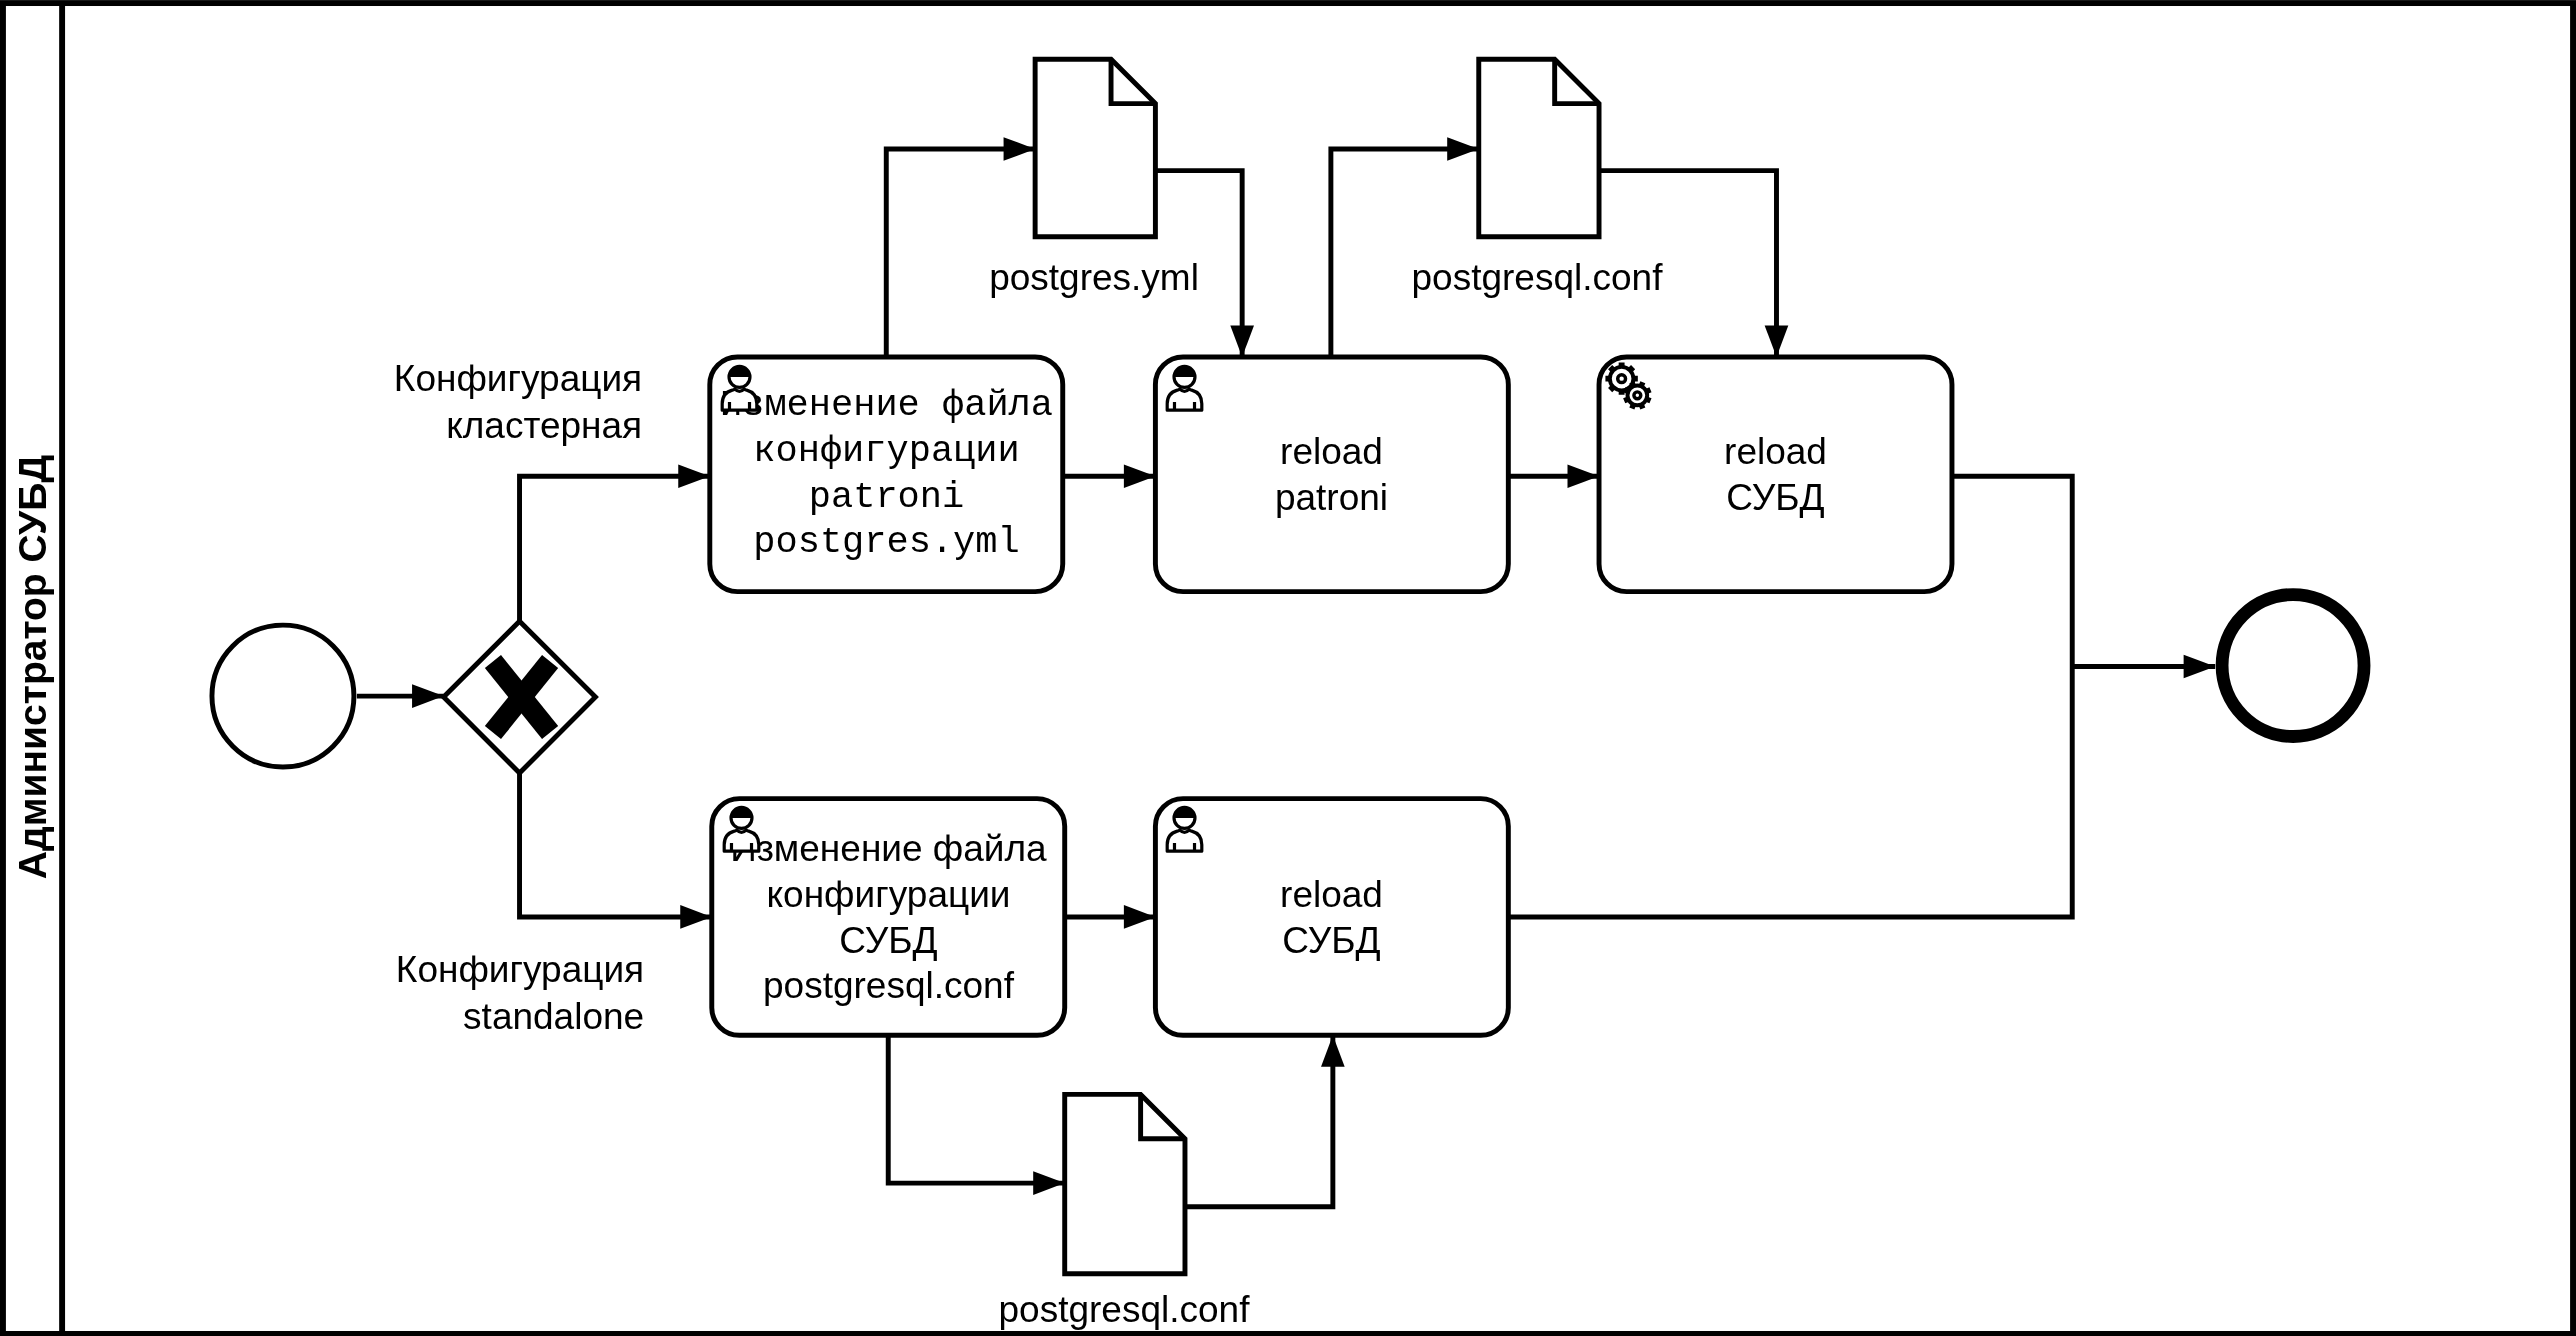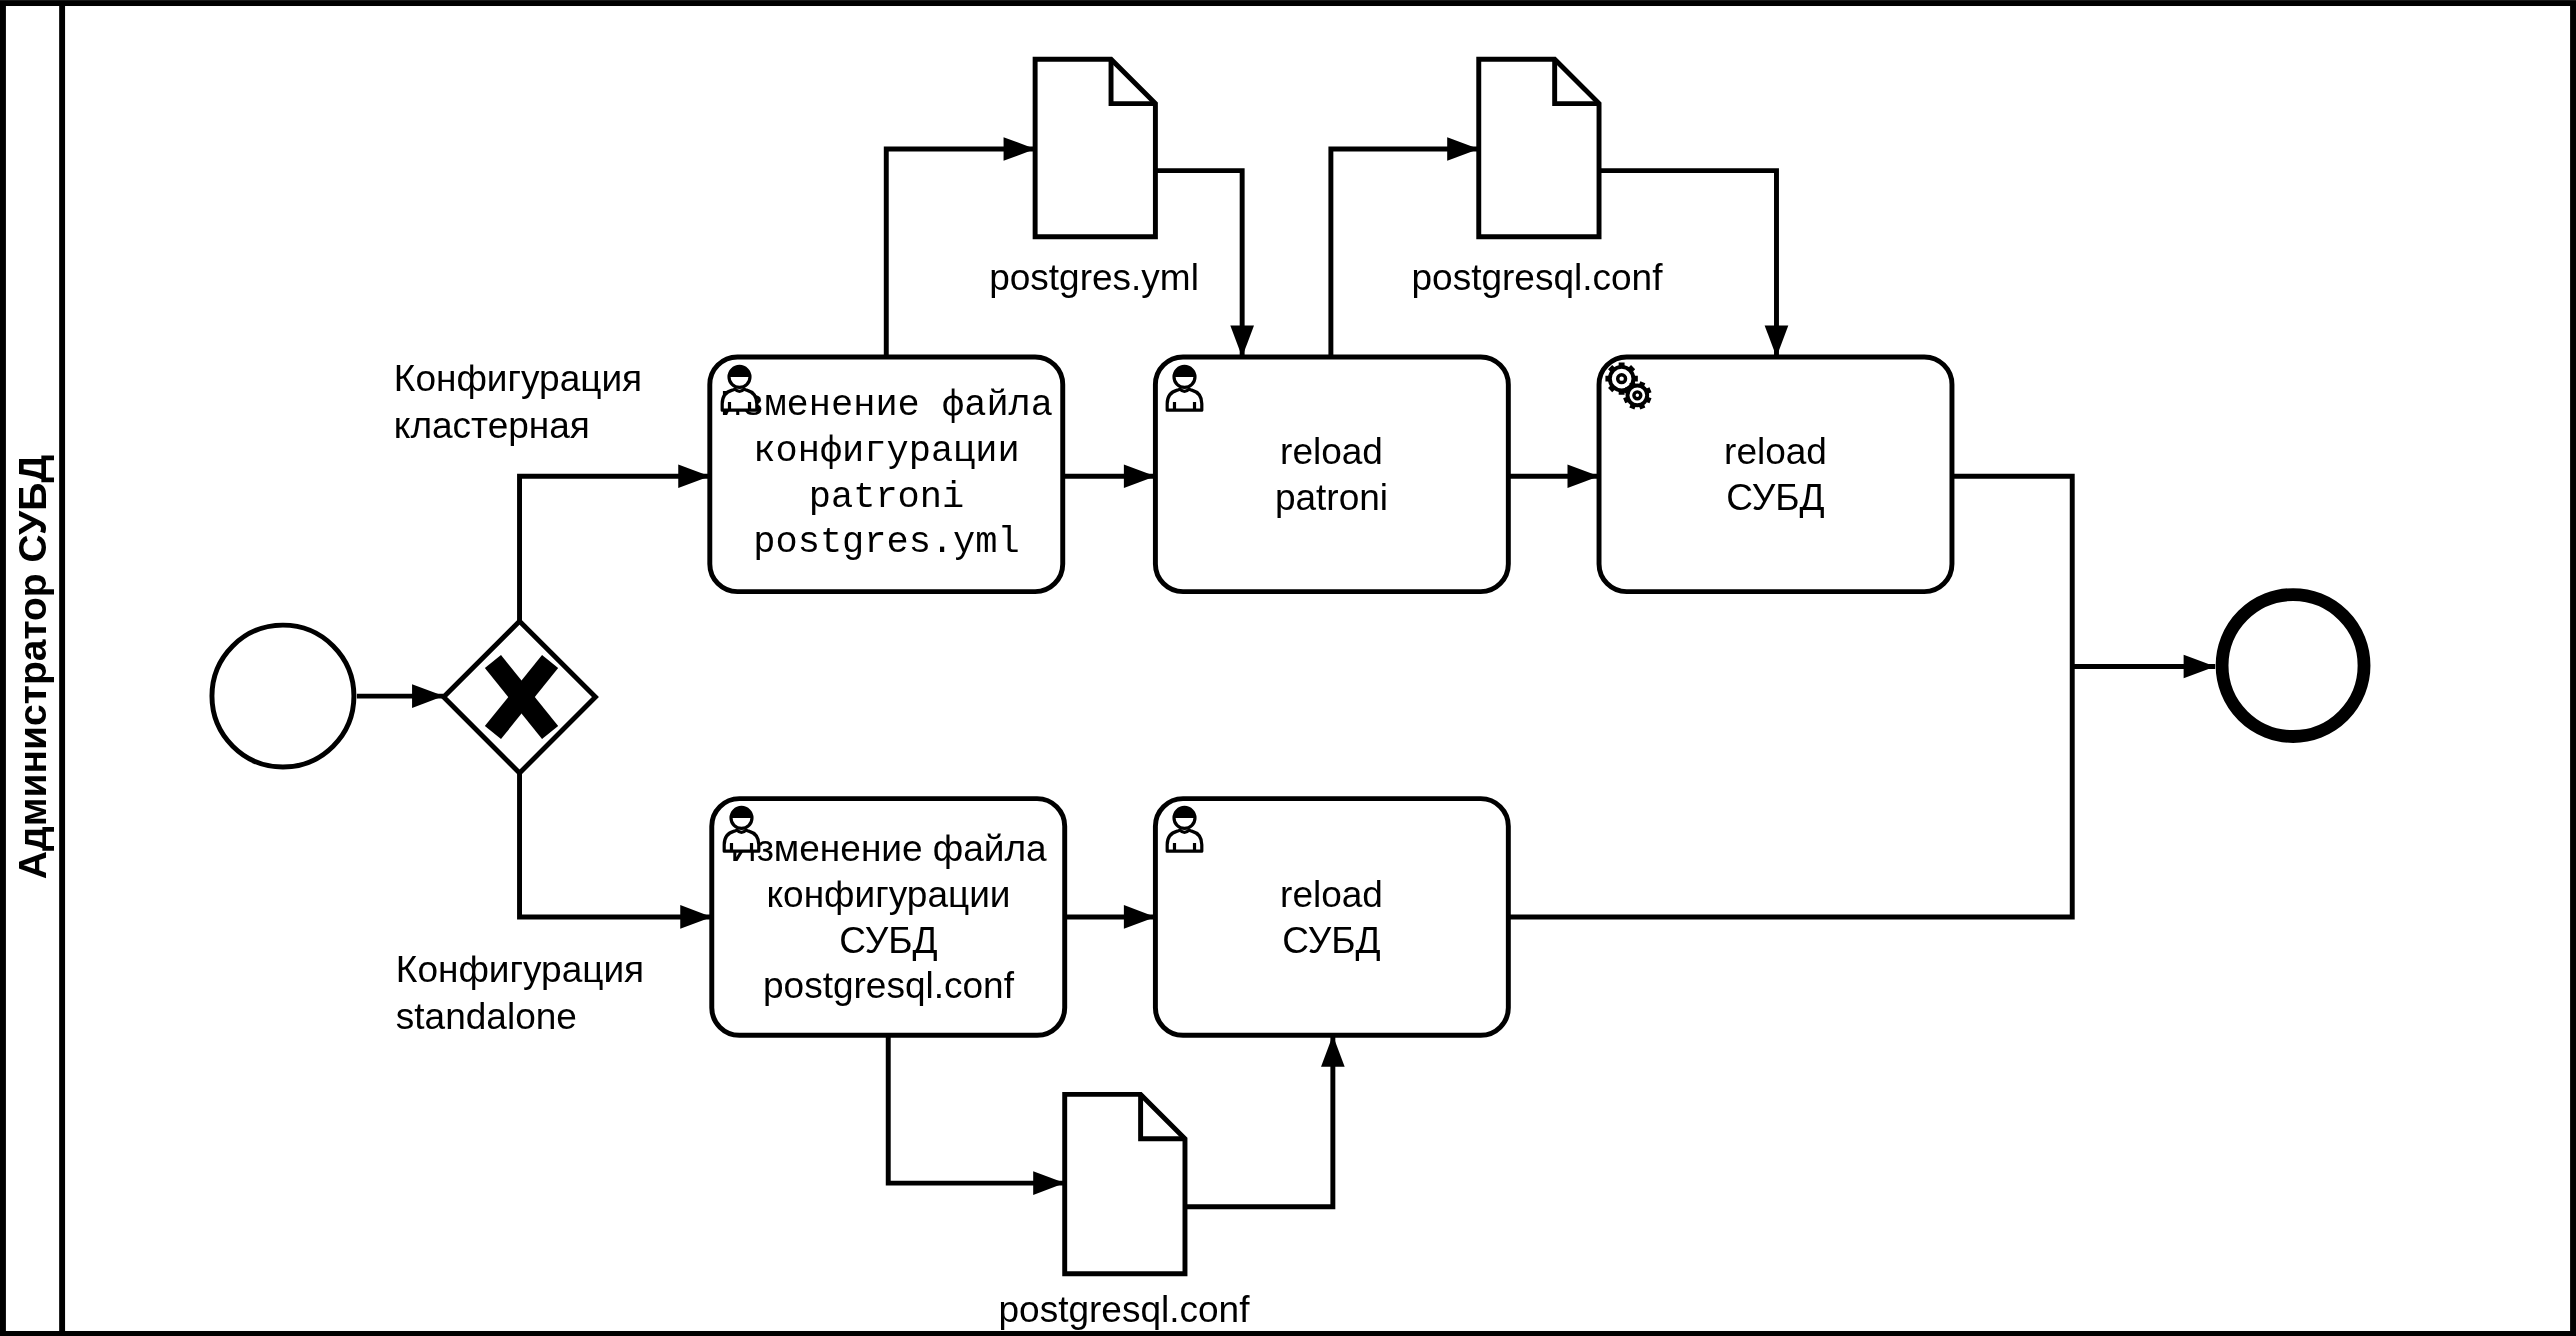--- a/index.html
+++ b/index.html
@@ -16,21 +16,21 @@
     position:absolute;
     display:flex;align-items:center;justify-content:center;
     text-align:center;
     white-space:pre-line;
     font-size:37px;line-height:1.24;
     pointer-events:none;
   }
   .float-label{
     position:absolute;
     transform:translate(-50%,-50%);
-    text-align:left;
+    text-align:right;
     white-space:pre-line;
     font-size:37px;line-height:1.28;
   }
   .lane-title{
     position:absolute;
     left:33px;top:667px;
     transform:translate(-50%,-50%) rotate(-90deg);
     transform-origin:center;
     font-size:39px;font-weight:bold;
     white-space:nowrap;

